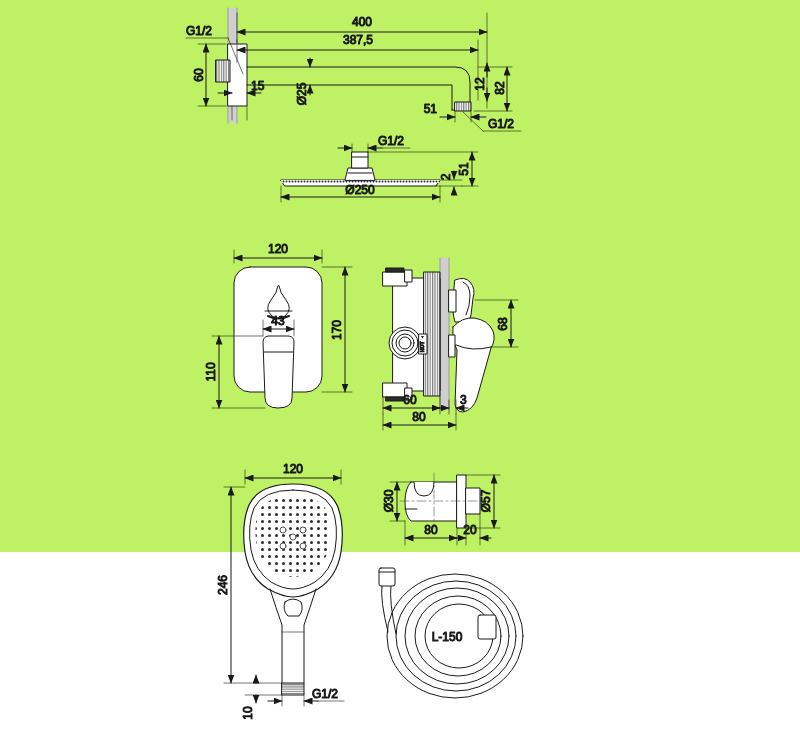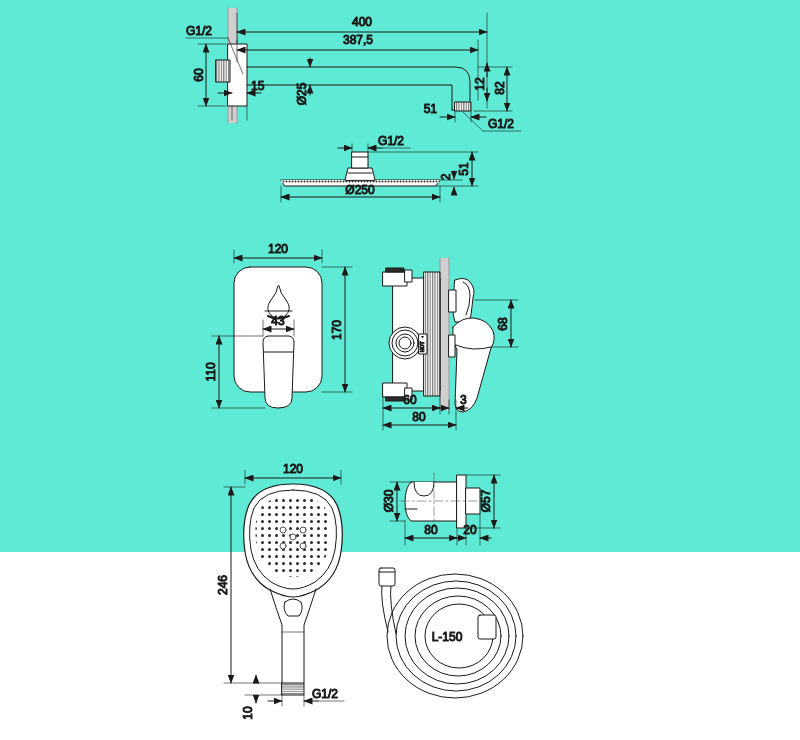--- a/index.html
+++ b/index.html
@@ -2,21 +2,21 @@
 <html><head>
 <meta charset="utf-8">
 <style>
   html,body{margin:0;padding:0;background:#ffffff;}
   body{
     width:800px;height:740px;
     font-family:"Liberation Sans", sans-serif;
     color:#1a1a1a;
     overflow:hidden;
   }
-  #sheet{position:relative;width:800px;height:552px;background:#5eead4;}
+  #sheet{position:relative;width:800px;height:552px;background:#bef264;}
   #sheet svg{display:block;}
   .dimtxt{font-family:"Liberation Sans", sans-serif;font-size:12px;fill:#1a1a1a;}
   .tiny{font-family:"Liberation Sans", sans-serif;font-size:5px;fill:#1a1a1a;font-weight:bold;}
 </style>
 </head>
 <body>
 
 <div id="sheet">
 <svg width="800" height="740" viewBox="0 0 800 740" xmlns="http://www.w3.org/2000/svg">
   <defs>

